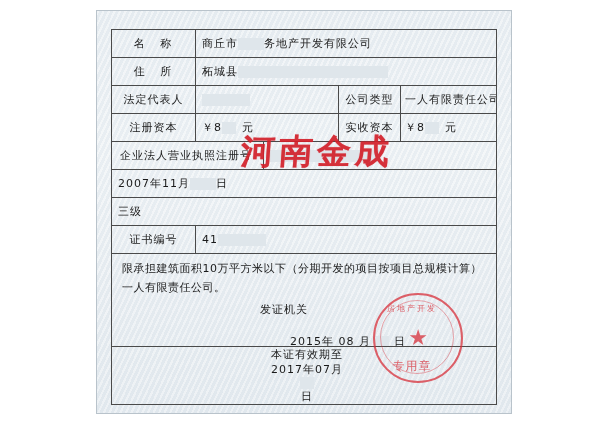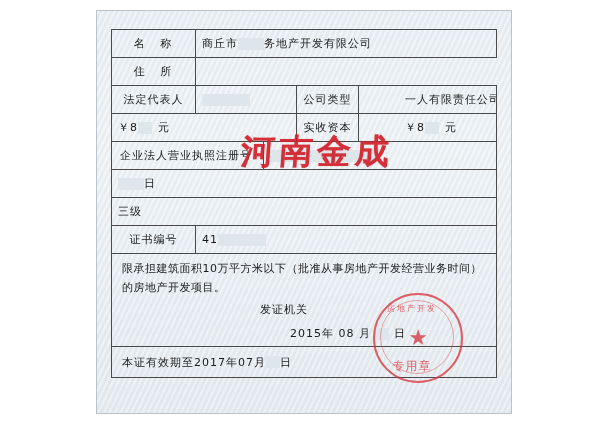--- a/index.html
+++ b/index.html
@@ -87,21 +87,20 @@
   .lbl2 {
     width: 62px;
     flex: 0 0 62px;
     justify-content: center;
   }
   .val2 {
     width: 96px;
     flex: 0 0 96px;
     justify-content: flex-start;
     padding-left: 4px;
-    margin-left: 42px;
   }
   .redact {
     display: inline-block;
     background: #dfe6eb;
     height: 12px;
     vertical-align: middle;
   }
   .r-sm { width: 26px; }
   .r-md { width: 48px; }
   .r-lg { width: 110px; }
@@ -128,29 +127,30 @@
   .issuer {
     position: absolute;
     left: 148px;
     top: 48px;
     font-size: 11px;
     letter-spacing: 1px;
   }
   .issue-date {
     position: absolute;
     left: 178px;
-    top: 72px;
+    top: 80px;
     font-size: 11px;
     letter-spacing: 1px;
   }
   .valid-row .cell {
     min-height: 30px;
     padding-left: 10px;
     justify-content: flex-start;
     letter-spacing: 1px;
+    flex-direction: column;
   }
 
   
   .watermark {
     position: absolute;
     left: 144px;
     top: 118px;
     font-family: "DejaVu Serif", "Liberation Serif", serif;
     font-size: 34px;
     font-weight: bold;
@@ -214,33 +214,39 @@
         <div class="cell lbl spaced">名    称</div>
         <div class="cell val">
           <span>商丘市</span>
           <span class="redact r-sm"></span>
           <span>务地产开发有限公司</span>
         </div>
       </div>
 
       <div class="row">
         <div class="cell lbl spaced">住    所</div>
+        <div class="cell val">
+          <span>柘城县</span>
+          <span class="redact r-xl"></span>
+          <span></span>
+        </div>
       </div>
 
       <div class="row">
         <div class="cell lbl">法定代表人</div>
         <div class="cell val">
           <span class="redact r-md"></span>
           <span></span>
         </div>
         <div class="cell lbl2">公司类型</div>
         <div class="cell val2">一人有限责任公司</div>
       </div>
 
       <div class="row">
+        <div class="cell lbl">注册资本</div>
         <div class="cell val">
           <span>￥8</span>
           <span class="redact r-tiny"></span>
           <span class="money-unit">元</span>
         </div>
         <div class="cell lbl2">实收资本</div>
         <div class="cell val2">
           <span>￥8</span>
           <span class="redact r-tiny"></span>
           <span class="money-unit">元</span>
@@ -250,40 +256,41 @@
       <div class="row">
         <div class="cell" style="flex:0 0 152px; justify-content:flex-start; padding-left:8px;">企业法人营业执照注册号</div>
         <div class="cell val">
           <span class="redact r-lg"></span>
           <span></span>
         </div>
       </div>
 
       <div class="row">
         <div class="cell val">
+          <span>2007年11月</span>
           <span class="redact r-sm"></span>
           <span>日</span>
         </div>
       </div>
 
       <div class="row">
         <div class="cell val">三级</div>
       </div>
 
       <div class="row">
         <div class="cell lbl">证书编号</div>
         <div class="cell val">
           <span>41</span>
           <span class="redact r-md"></span>
         </div>
       </div>
 
       <div class="row">
         <div class="cell scope-cell">
-          <span class="multiline">限承担建筑面积10万平方米以下（批准从事房地产开发经营业务时间）的房地产开发项目。</span>
+          <span class="multiline">限承担建筑面积10万平方米以下（分期开发的项目按项目总规模计算）一人有限责任公司。</span>
           <span class="issuer">发证机关</span>
           <span class="issue-date">
             <span>2015年 08 月</span>
             <span class="redact r-tiny"></span>
             <span>日</span>
           </span>
         </div>
       </div>
 
       <div class="row valid-row">

